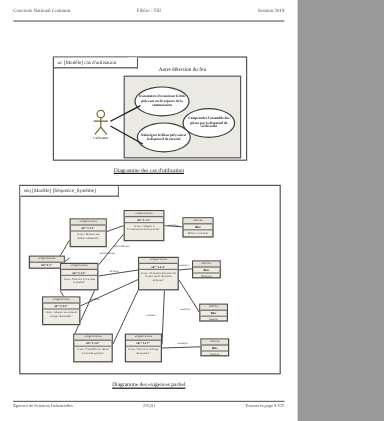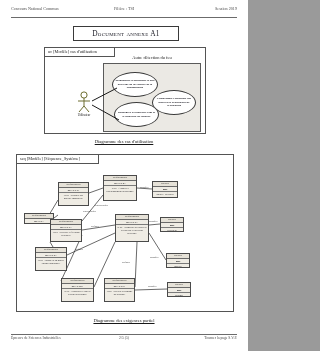--- a/index.html
+++ b/index.html
@@ -111,23 +111,20 @@
 <body>
 
 <div id="page">
 
   <div class="hdr">
     <span class="h-left">Concours National Commun</span>
     <span class="h-mid">Filière : TSI</span>
     <span class="h-right">Session 2019</span>
   </div>
 
-  <div class="title-box">
-    <span>Document annexe A1</span>
-  </div>
 
   <div class="frame" style="left:44px;top:47px;width:160px;height:85px;">
 
     <div class="frame-tab" style="width:70px;">
       <span>uc [Modèle] cas d'utilisation</span>
     </div>
 
     <div class="uc-sys">
       <div class="uc-sys-title">Autre détection du feu</div>
 

